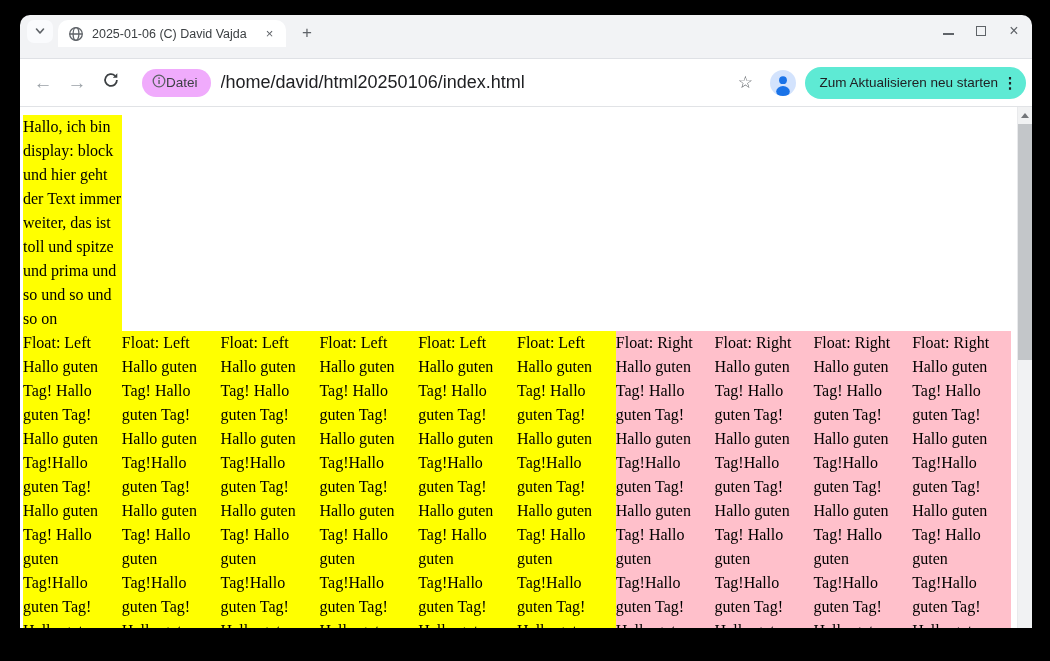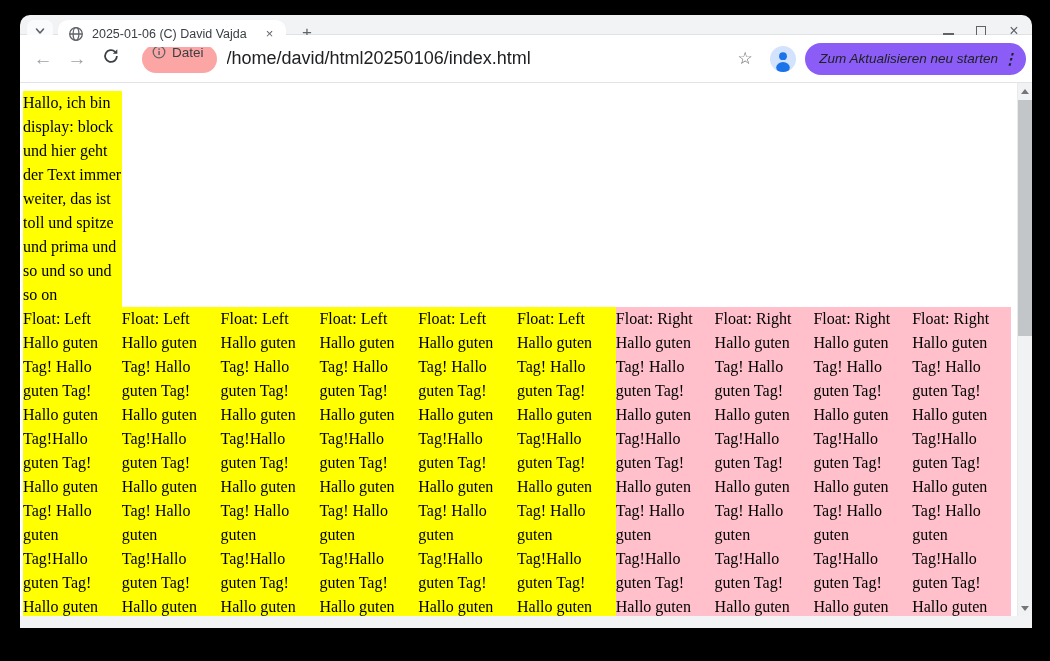--- a/index.html
+++ b/index.html
@@ -9,21 +9,21 @@
   *{margin:0;padding:0;box-sizing:border-box;}
   html,body{width:1050px;height:661px;background:#000;overflow:hidden;
     font-family:"Liberation Sans",sans-serif;}
   #stage{position:relative;width:1050px;height:661px;background:#000;}
 
   
   #browser{position:absolute;left:20px;top:15px;width:1012px;height:613px;
     background:#f2f3f5;border-radius:10px 10px 0 0;overflow:hidden;}
 
   
-  #tabstrip{position:relative;height:20px;}
+  #tabstrip{position:relative;height:44px;}
   #tabstrip .strip-divider{position:absolute;left:0;right:0;bottom:0;height:1px;background:#dfe1e5;}
   .tab-search{position:absolute;left:7px;top:5px;width:26px;height:23px;border-radius:7px;
     background:#fafbfd;display:flex;align-items:center;justify-content:center;cursor:pointer;}
   .tab{position:absolute;left:38px;top:5px;width:228px;height:27px;background:#fff;
     border-radius:10px 10px 0 0;display:flex;align-items:center;z-index:2;}
   .tab .favicon{margin-left:10px;flex:0 0 auto;display:flex;}
   .tab .title{margin-left:8px;flex:1;font-size:12.5px;color:#3c4043;white-space:nowrap;
     overflow:hidden;}
   .tab .tab-close{flex:0 0 auto;width:17px;height:17px;margin:0 8px 0 4px;border-radius:50%;
     display:flex;align-items:center;justify-content:center;font-size:13px;color:#5f6368;cursor:pointer;}
@@ -36,29 +36,29 @@
   .ic-close-win{font-size:16px;color:#5f6368;line-height:1;}
 
   
   #toolbar{position:relative;height:47px;background:#fff;display:flex;align-items:center;
     padding:0 6px;}
   .nav-btn{width:28px;height:28px;margin:0 3px;display:flex;align-items:center;justify-content:center;
     font-size:19px;cursor:pointer;border-radius:50%;flex:0 0 auto;}
   .nav-back,.nav-fwd{color:#9aa0a6;}
   .omnibox{flex:1;height:32px;margin-left:10px;display:flex;align-items:center;background:#fff;
     border-radius:16px;cursor:text;}
-  .site-chip{height:28px;margin-left:4px;padding:0 13px 0 10px;background:#fca5a5;border-radius:14px;
-    display:flex;align-items:flex-start;gap:6px;cursor:pointer;flex:0 0 auto;}
+  .site-chip{height:28px;margin-left:4px;padding:0 13px 0 10px;background:#f0abfc;border-radius:14px;
+    display:flex;align-items:center;cursor:pointer;flex:0 0 auto;}
   .site-chip .chip-label{font-size:13.5px;color:#3c4043;}
   .url-text{margin-left:10px;font-size:18px;color:#202124;white-space:nowrap;overflow:hidden;flex:1;}
   .star-btn{width:28px;height:28px;margin-right:2px;display:flex;align-items:center;justify-content:center;
     font-size:17px;color:#5f6368;cursor:pointer;flex:0 0 auto;}
   .avatar-btn{width:26px;height:26px;margin:0 9px;border-radius:50%;flex:0 0 auto;cursor:pointer;display:flex;}
-  .update-pill{height:32px;border-radius:16px;background:#8b5cf6;display:flex;align-items:center;
-    padding:0 4px 0 14px;cursor:pointer;flex:0 0 auto;font-style:italic;}
+  .update-pill{height:32px;border-radius:16px;background:#5eead4;display:flex;align-items:center;
+    padding:0 4px 0 14px;cursor:pointer;flex:0 0 auto;}
   .update-pill .pill-label{font-size:13.5px;color:#202124;white-space:nowrap;}
   .menu-btn{width:24px;height:24px;display:flex;align-items:center;justify-content:center;
     font-size:15px;color:#202124;cursor:pointer;font-weight:bold;}
   #toolbar-divider{height:1px;background:#e1e3e6;}
 
   
   #viewport{position:relative;height:533px;background:#fff;overflow:hidden;}
   #page-content{margin:8px 0 0 3px;width:988px;font-family:"Liberation Serif",serif;
     font-size:16px;line-height:24px;color:#000;}
   .block-box{width:98.8px;background:var(--yellow);}

